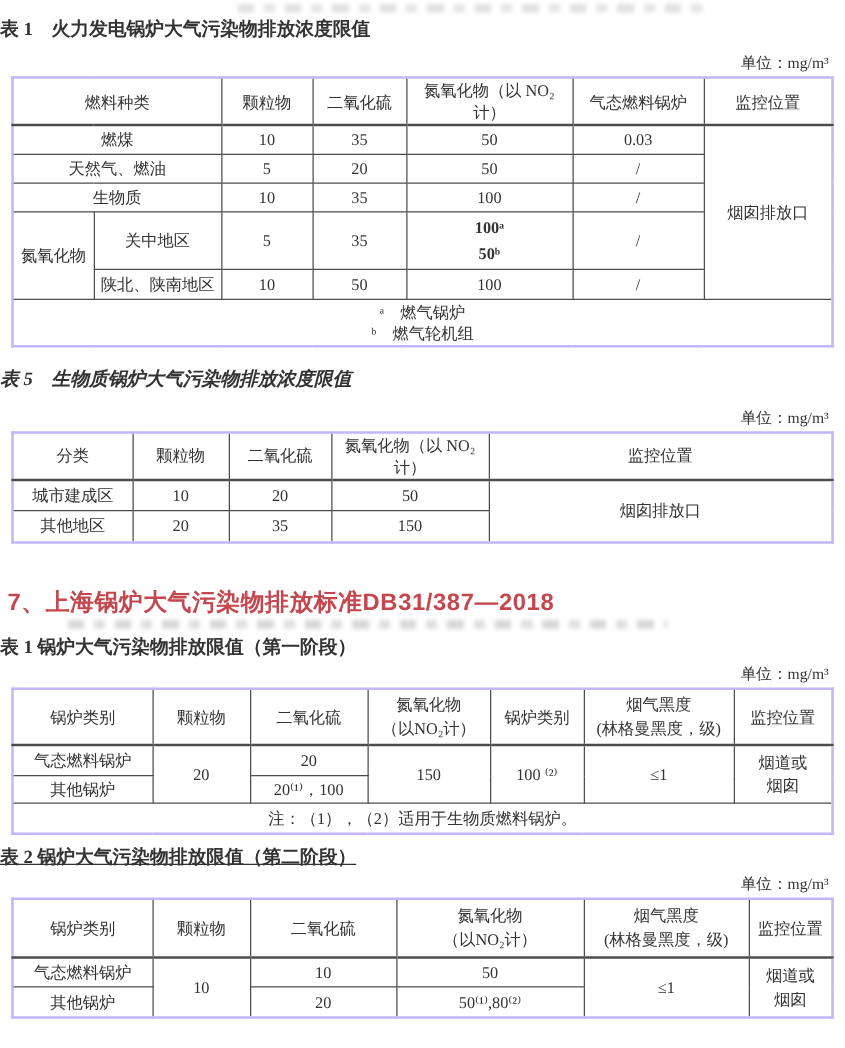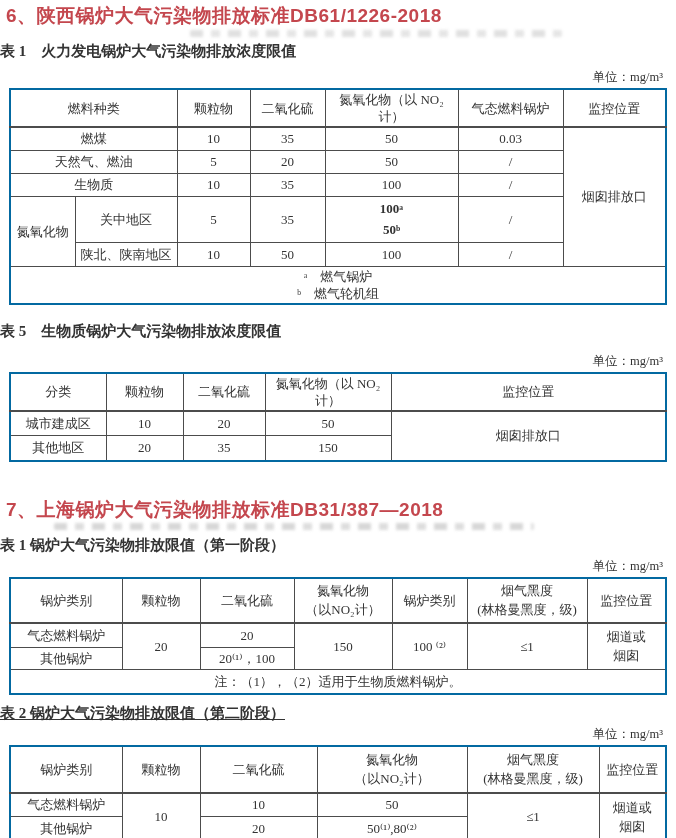--- a/index.html
+++ b/index.html
@@ -32,41 +32,41 @@
   }
   .artifact.a1{margin:3px 0 0 190px;width:372px;}
   .artifact.a2{margin:2px 0 0 54px;width:480px;opacity:0.65;}
 
   .tbl-title{
     font-weight:bold;
     font-size:15px;
     line-height:19px;
   }
   .tt-s6t1{margin-top:5px;}
-  .tt-s6t5{margin-top:17px;}
+  .tt-s6t5{margin-top:17px;font-style:italic;}
   .tt-s7t1{margin-top:6px;}
   .tt-s7t2{margin-top:9px;text-decoration:underline;}
 
   .unit{
     text-align:right;
     font-size:12.5px;
     padding-right:13px;
     line-height:15px;
   }
   .u-s6t1{margin-top:9px;margin-bottom:3px;}
   .u-s6t5{margin-top:13px;margin-bottom:3px;}
   .u-s7t1{margin-top:4px;margin-bottom:3px;}
   .u-s7t2{margin-top:4px;margin-bottom:3px;}
 
   table.tbl{
     border-collapse:collapse;
     table-layout:fixed;
     width:656px;
     margin:0 auto;
-    border:2px solid #0369a1;
+    border:2px solid #c4b5fd;
   }
   table.tbl th,table.tbl td{
     border:1px solid #4c4c4c;
     font-weight:normal;
     font-size:13px;
     text-align:center;
     vertical-align:middle;
     padding:1px 2px;
     line-height:17px;
     overflow:hidden;
@@ -90,21 +90,20 @@
     font-size:13px;
   }
   .two-line div{line-height:19px;}
   .nox-stack div{line-height:21px;font-weight:bold;}
 </style>
 </head>
 <body>
 
 <div class="page">
 
-  <div class="red-heading">6、陕西锅炉大气污染物排放标准DB61/1226-2018</div>
   <div class="artifact a1"></div>
 
   <div class="tbl-title tt-s6t1">表 1　火力发电锅炉大气污染物排放浓度限值</div>
   <div class="unit u-s6t1">单位：mg/m³</div>
 
   <table class="tbl">
     <colgroup>
       <col style="width:65px">
         <col style="width:102px">
         <col style="width:73px">

